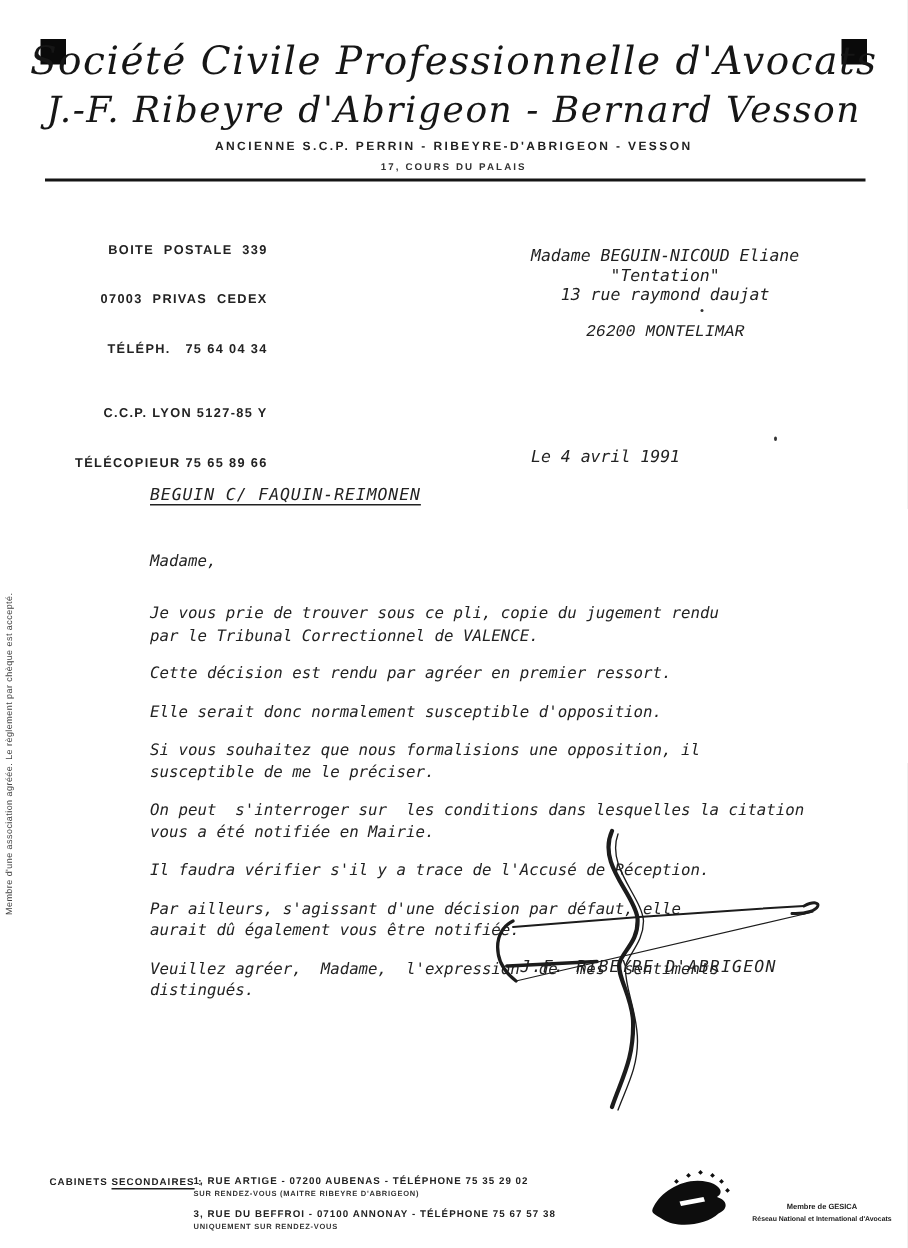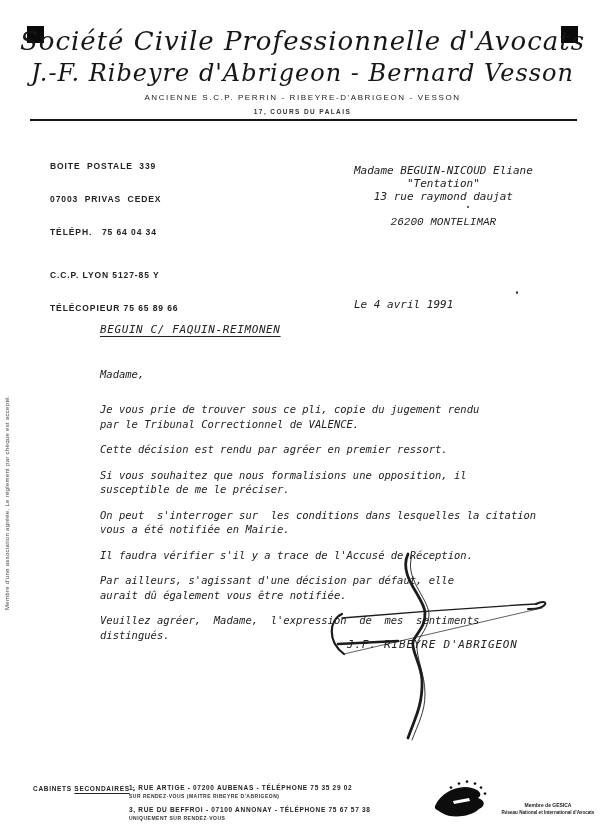--- a/index.html
+++ b/index.html
@@ -12,28 +12,28 @@
   .corner-sq { position:absolute; width:17px; height:17px; background:#0a0a0a; top:26px; }
   .corner-sq.left { left:27px; }
   .corner-sq.right { left:561px; }
 
   
   .hdr-script { position:absolute; left:0; width:100%; text-align:center;
     font-family:"DejaVu Serif", serif; font-style:italic; color:#161616; }
   .hdr1 { top:26px; font-size:26px; letter-spacing:1px; }
   .hdr2 { top:59px; font-size:24px; letter-spacing:1px; }
   .hdr3 { position:absolute; top:93px; left:0; width:100%; text-align:center;
-    font-size:8px; font-weight:normal; letter-spacing:1.6px; color:#222; }
+    font-size:8px; font-weight:bold; letter-spacing:1.6px; color:#222; }
   .hdr4 { position:absolute; top:108px; left:0; width:100%; text-align:center;
     font-size:6.5px; font-weight:bold; letter-spacing:1.4px; color:#333; }
   .rule { position:absolute; top:119px; left:30px; width:547px; height:2px; background:#151515; }
 
   
   .contact { position:absolute; left:50px; top:139px; font-size:8.5px; font-weight:bold;
-    letter-spacing:0.9px; line-height:11px; color:#222; white-space:pre; }
+    letter-spacing:0.9px; line-height:11px; color:#222; white-space:pre;text-align:right; }
   .contact .grp2 { margin-top:10px; font-weight:bold; }
 
   
   .tw { font-family:"DejaVu Sans Mono", monospace; font-style:italic; color:#222; }
 
   .recipient { position:absolute; left:354px; top:164px; font-size:11px; line-height:13px;text-align:center; }
   .recipient .city { margin-top:13px;font-family:Liberation Mono, monospace; }
   .date-line { position:absolute; left:354px; top:267px; font-size:11px;margin-top:31px; }
 
   
@@ -98,20 +98,21 @@
   </div>
 
   <div class="date-line tw">Le 4 avril 1991</div>
 
   <div class="body-block tw">
     <div class="subject">BEGUIN C/ FAQUIN-REIMONEN</div>
     <div class="salutation">Madame,</div>
     <p>Je vous prie de trouver sous ce pli, copie du jugement rendu
 par le Tribunal Correctionnel de VALENCE.</p>
     <p>Cette décision est rendu par agréer en premier ressort.</p>
+    <p>Elle serait donc normalement susceptible d'opposition.</p>
     <p>Si vous souhaitez que nous formalisions une opposition, il
 susceptible de me le préciser.</p>
     <p>On peut  s'interroger sur  les conditions dans lesquelles la citation
 vous a été notifiée en Mairie.</p>
     <p>Il faudra vérifier s'il y a trace de l'Accusé de Réception.</p>
     <p>Par ailleurs, s'agissant d'une décision par défaut, elle
 aurait dû également vous être notifiée.</p>
     <p>Veuillez agréer,  Madame,  l'expression  de  mes  sentiments
 distingués.</p>
   </div>

